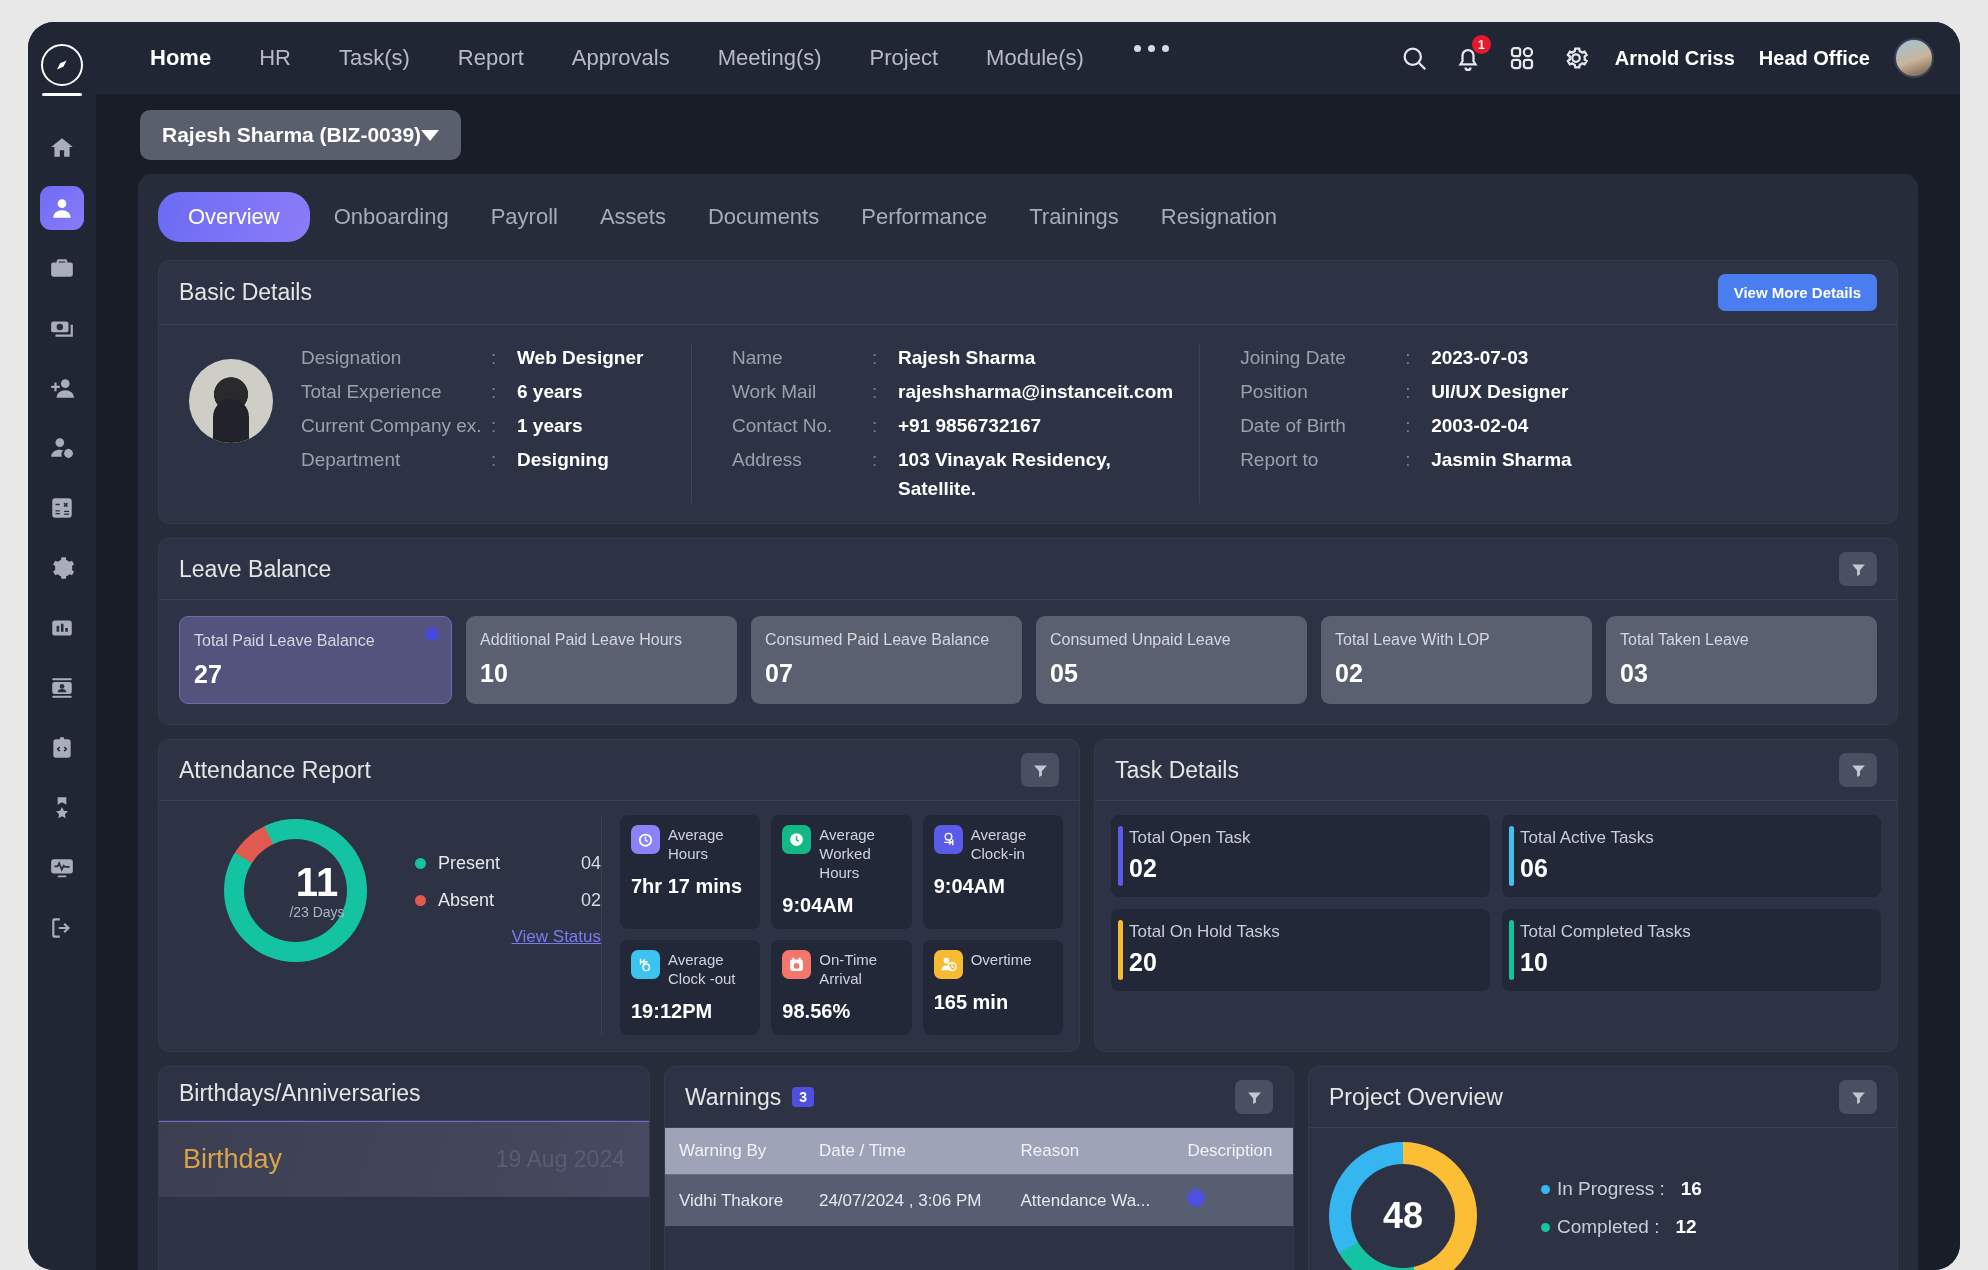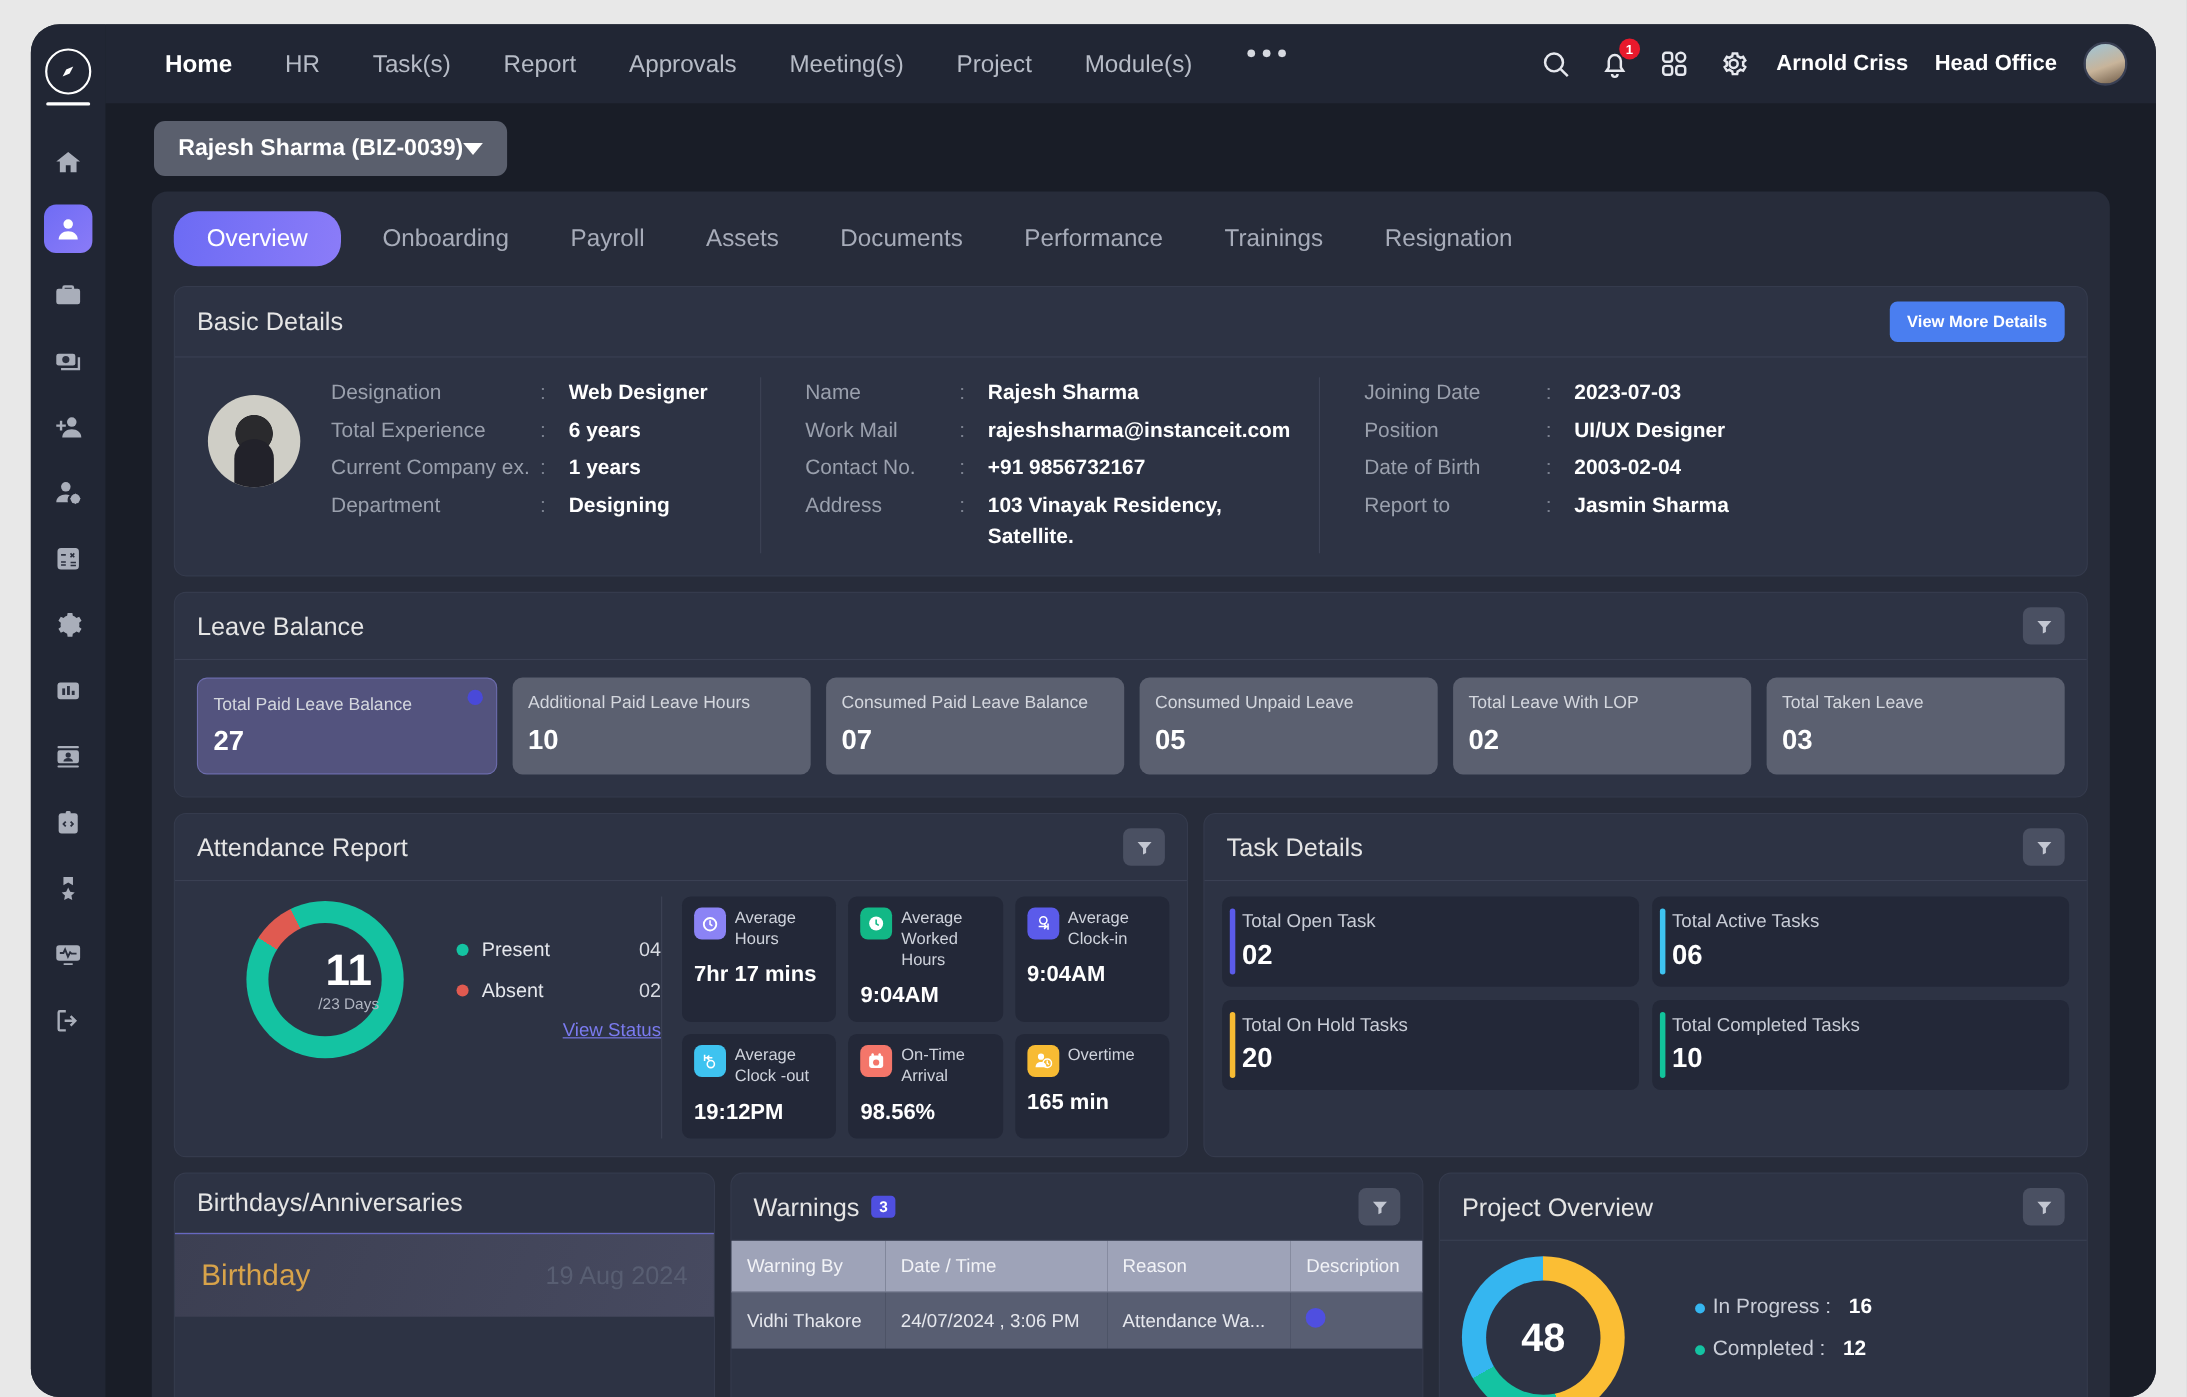--- a/index.html
+++ b/index.html
@@ -92,21 +92,21 @@
   }
   .chev { width: 0; height: 0; border-left: 9px solid transparent; border-right: 9px solid transparent; border-top: 11px solid #fff; }
 
   .panel {
     margin: 0 42px; background: #272c3a;
     border-radius: 14px 14px 0 0;
     flex: 1; min-height: 0;
     padding: 18px 20px 0 20px;
     overflow: hidden;
   }
-  .tabs { display: flex; align-items: center; gap: 20px; margin-bottom: 18px; }
+  .tabs { display: flex; align-items: center; gap: 6px; margin-bottom: 18px; }
   .tab { font-size: 22px; color: #a7acb9; padding: 12px 18px; cursor: pointer; white-space: nowrap;}
   .tab.active {
     background: linear-gradient(100deg,#6c6bf4,#8b7cf8);
     color: #fff; border-radius: 22px; padding: 12px 30px;
   }
 
   .card {
     background: #2d3344; border-radius: 11px;
     border: 1px solid #353b4d;
     margin-bottom: 14px;

